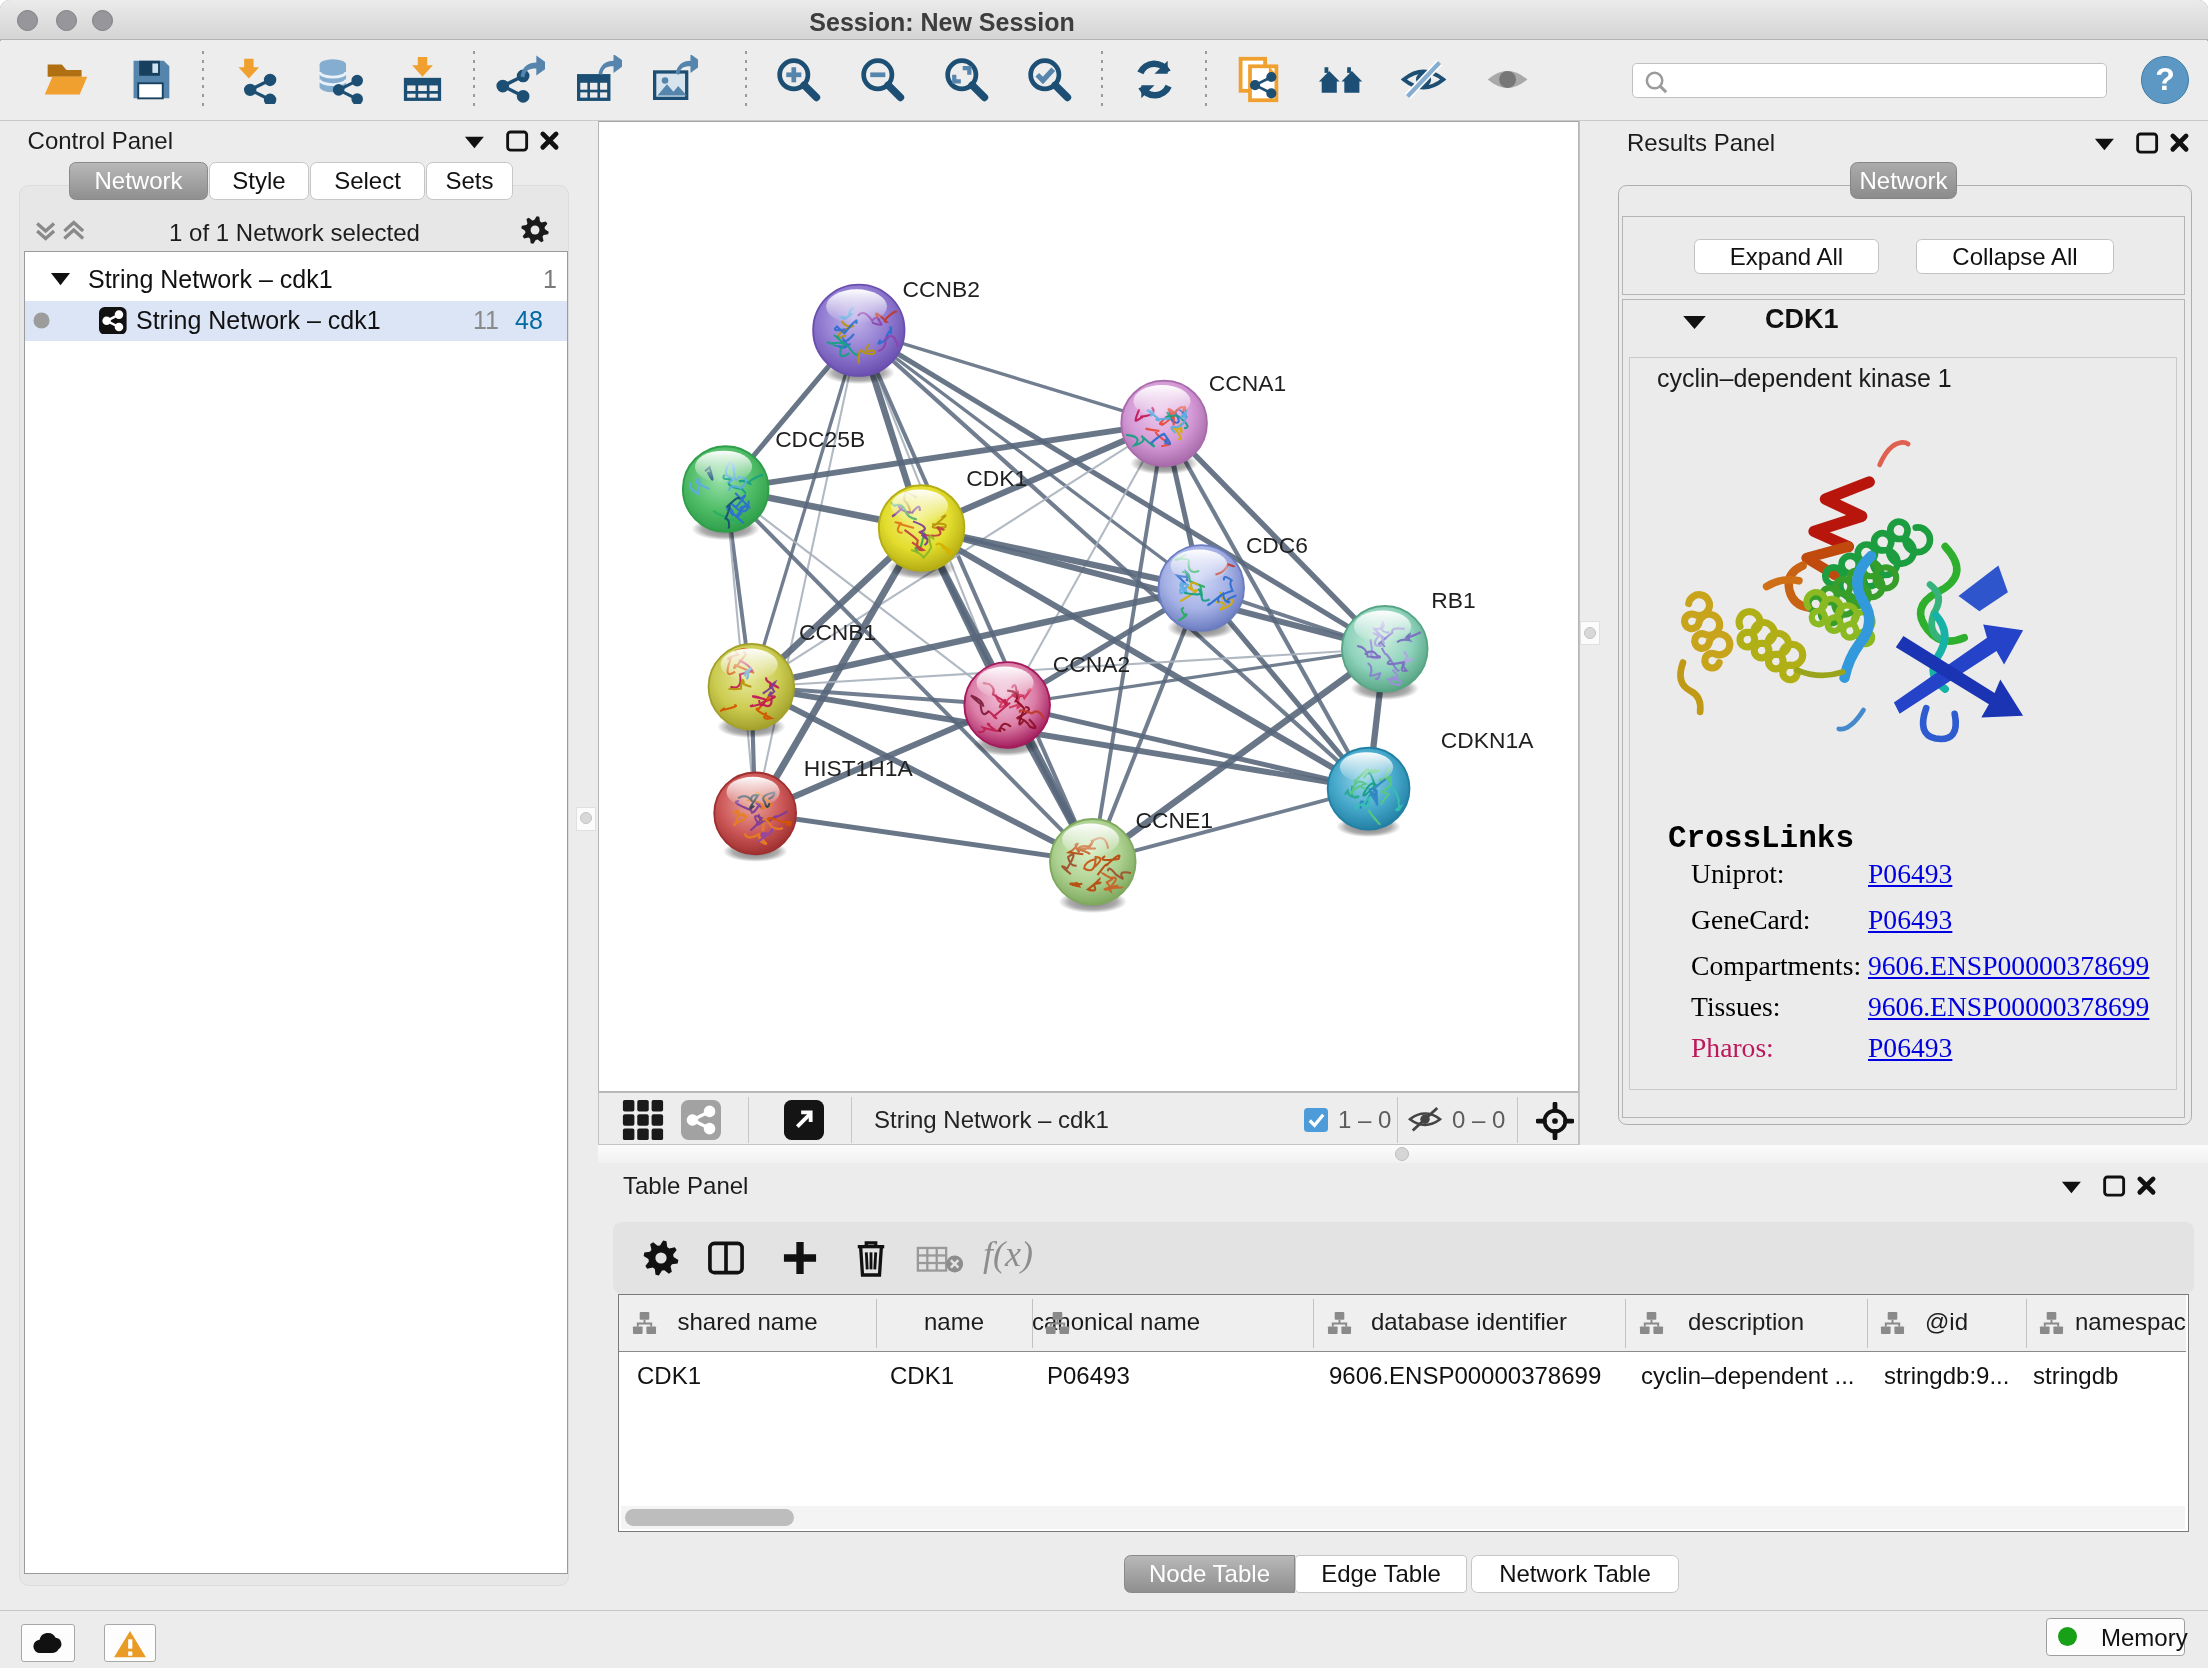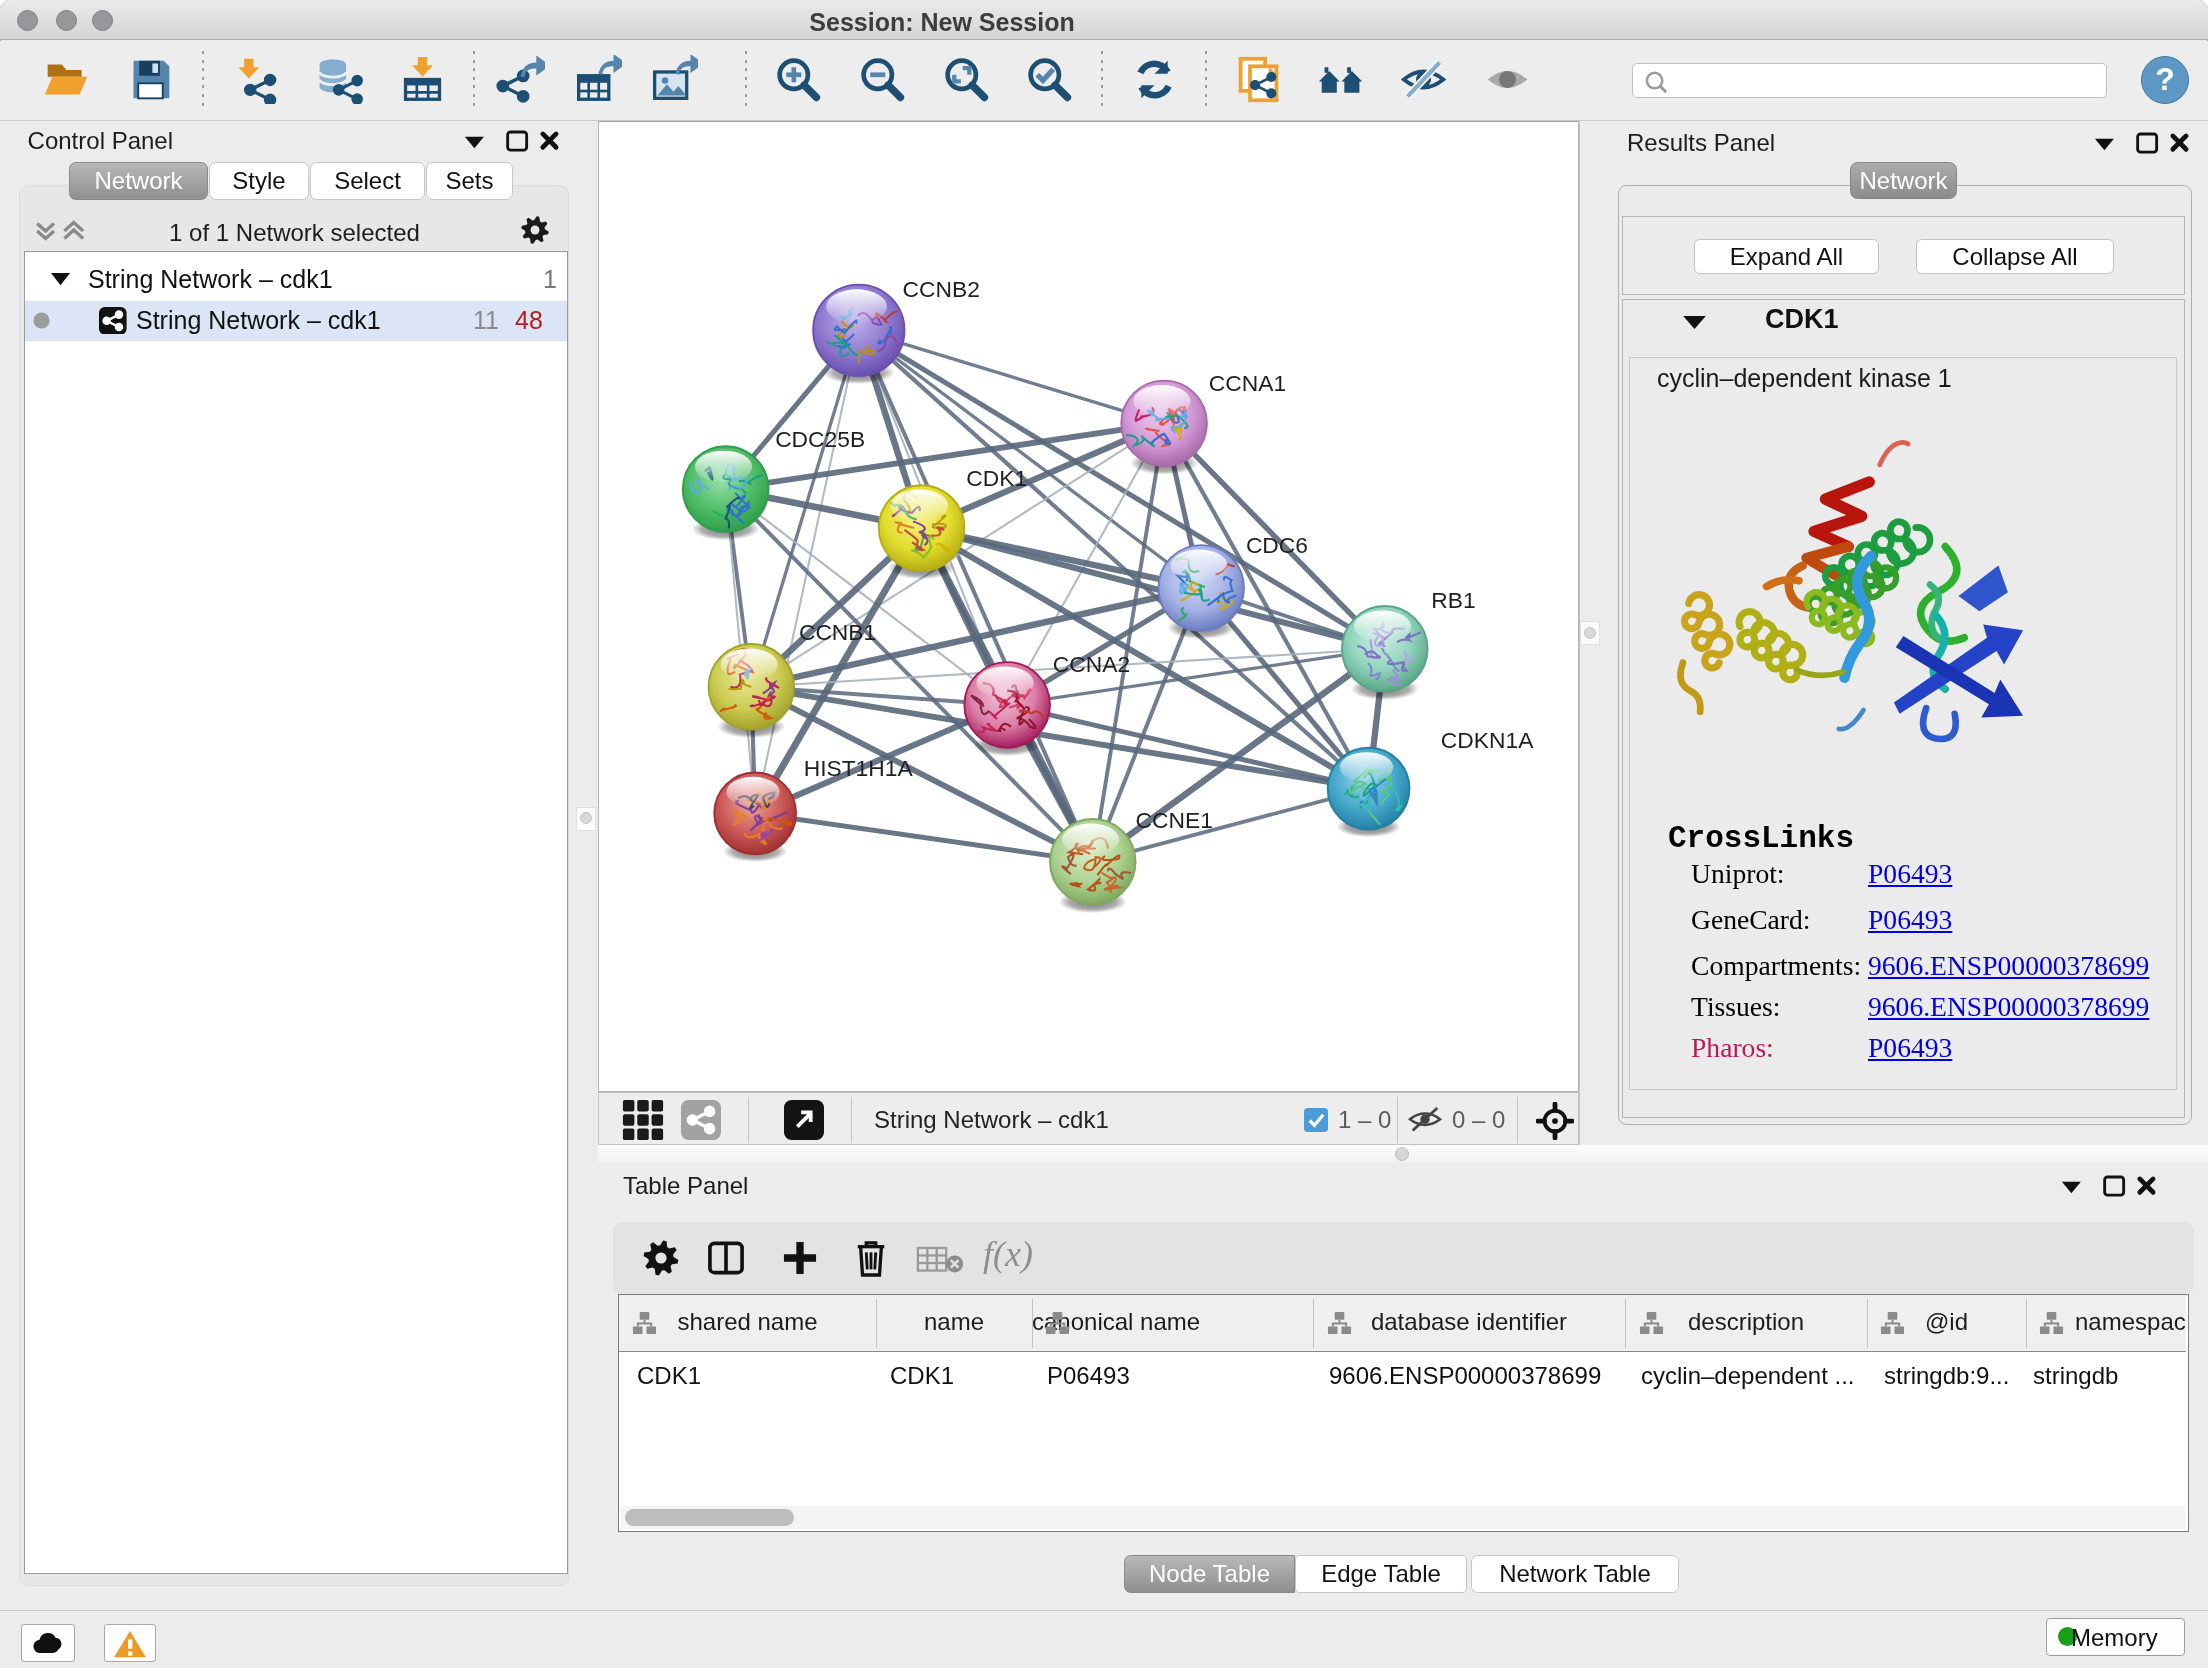--- a/index.html
+++ b/index.html
@@ -214,21 +214,21 @@
             <g stroke="#fff" stroke-width="2.6" fill="#fff">
               <line x1="8" y1="14.5" x2="21" y2="8"></line>
               <line x1="8" y1="14.5" x2="21" y2="21"></line>
               <circle cx="8" cy="14.5" r="3.2"></circle>
               <circle cx="21" cy="8" r="3.2"></circle>
               <circle cx="21" cy="21" r="3.2"></circle>
             </g>
           </svg>
           <span class="abs" style="left:111px;top:4.8px;font-size:25px;color:#111">String Network – cdk1</span>
           <span class="abs" style="left:448px;top:4.8px;font-size:25px;color:#8a8a8a">11</span>
-          <span class="abs" style="left:490px;top:4.8px;font-size:25px;color:#b91c1c">48</span>
+          <span class="abs" style="left:490px;top:4.8px;font-size:25px;color:#0369a1">48</span>
         </div>
       </div>
     </div>
 <div class="abs" style="left:598px;top:121px;width:981px;height:971px;background:#fff;border:1px solid #b5b5b5;border-top:1px solid #a5a5a5"></div>
     <svg class="abs" style="left:598px;top:121px" width="981" height="971" viewBox="629 127 1031 1021">
       <defs>
         <radialGradient id="shgr">
           <stop offset="0%" stop-color="#000" stop-opacity="0.55"></stop>
           <stop offset="70%" stop-color="#000" stop-opacity="0.32"></stop>
           <stop offset="100%" stop-color="#000" stop-opacity="0"></stop>
@@ -843,16 +843,16 @@
       </div>
       <div class="abs" style="left:104px;top:13.3px;width:52px;height:38px;background:#fdfdfd;border:1.4px solid #a8a8a8;border-radius:2.9px">
         <svg class="abs" style="left:7.6px;top:3.8px" width="34" height="30" viewBox="0 0 36 32">
           <path d="M18,2 L35,30 H1 z" fill="#ea9b26"></path>
           <rect x="16" y="11" width="4.5" height="10" fill="#fff"></rect>
           <rect x="16" y="24" width="4.5" height="4.5" fill="#fff"></rect>
         </svg>
       </div>
       <div class="abs" style="left:2046px;top:6.7px;width:139px;height:38px;background:#fdfdfd;border:1.4px solid #9e9e9e;border-radius:3.8px">
         <div class="abs" style="left:11.4px;top:8.6px;width:19px;height:19px;border-radius:50%;background:#18a118"></div>
-        <div class="abs" style="left:24px;top:5.7px;font-size:24px;color:#111">Memory</div>
+        <div class="abs" style="left:54px;top:5.7px;font-size:24px;color:#111">Memory</div>
       </div>
     </div>
 </div>
 
 </body></html>

